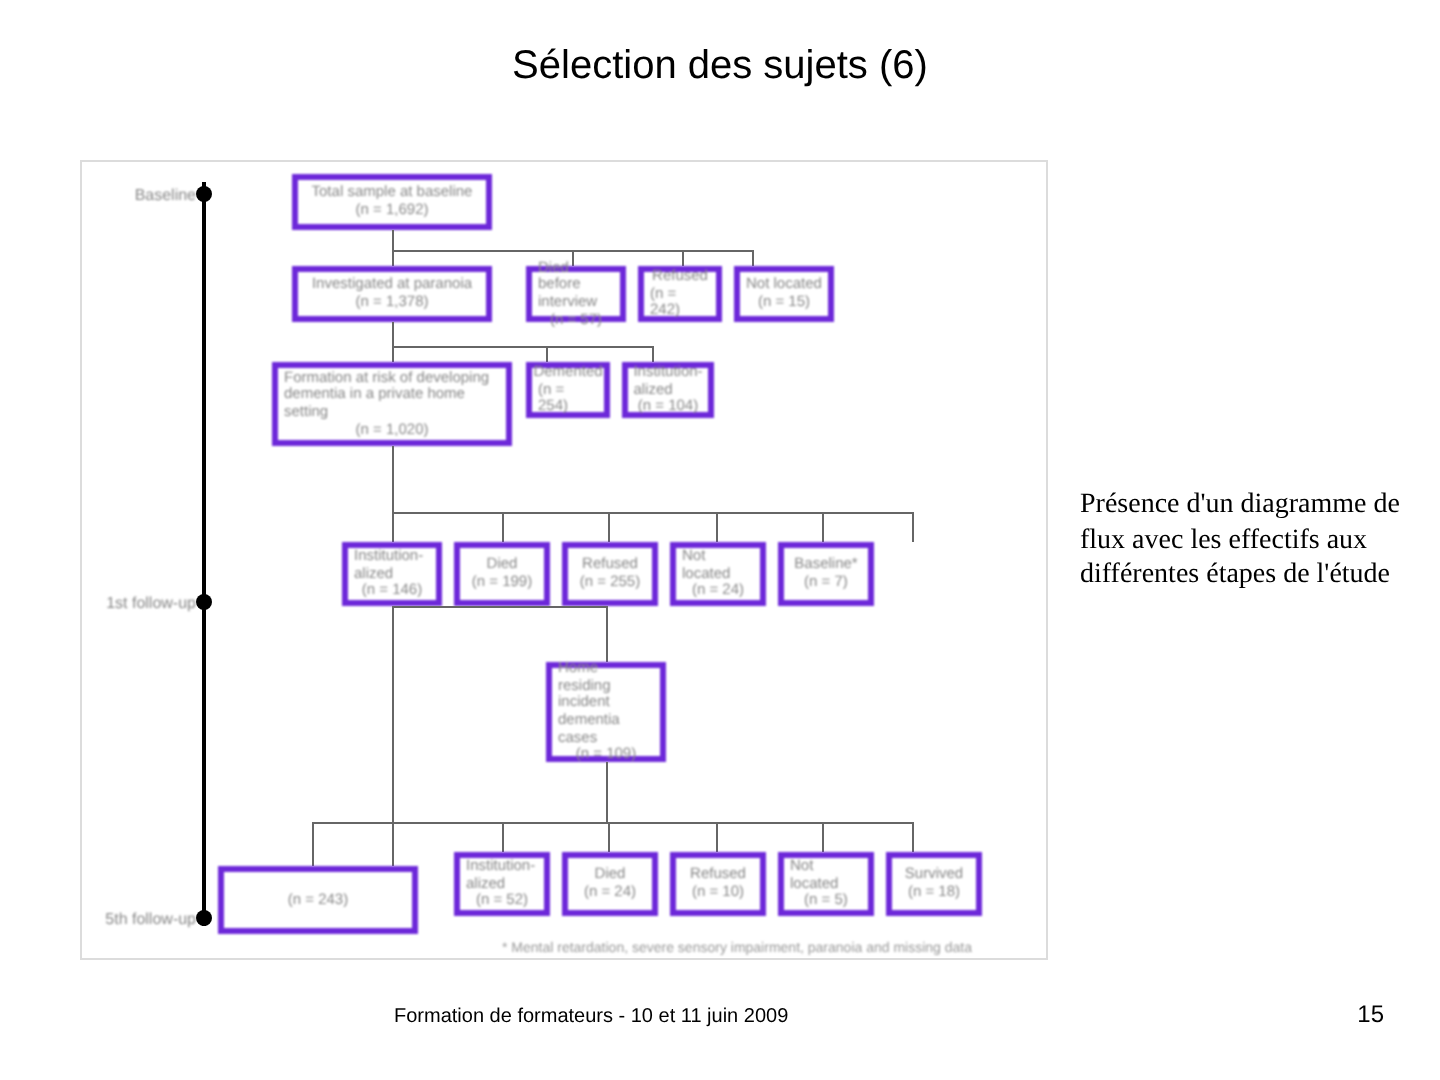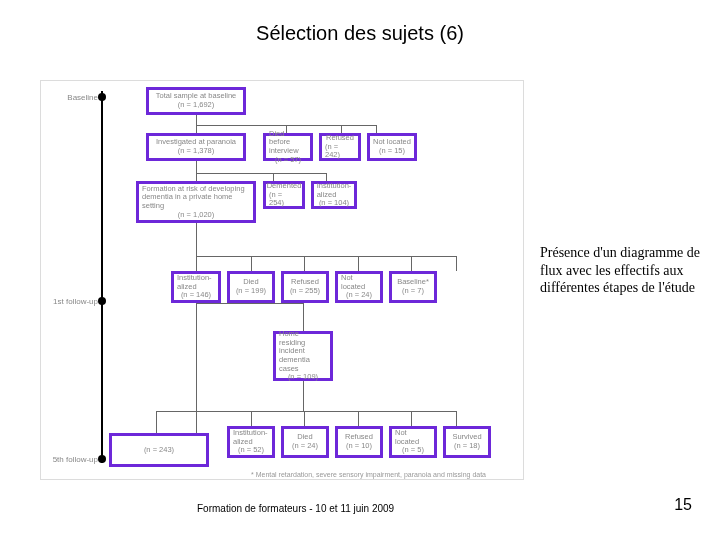--- a/index.html
+++ b/index.html
@@ -81,21 +81,21 @@
   .footer-left {
     position: absolute;
     left: 197px;
     bottom: 26px;
     font-size: 10px;
   }
   .footer-right {
     position: absolute;
     right: 28px;
     bottom: 26px;
-    font-size: 16px;
+    font-size: 12px;
   }
   .footnote {
     position: absolute;
     font-size: 7px;
     color: #999;
     filter: blur(0.5px);
   }
 </style>
 </head>
 <body>

